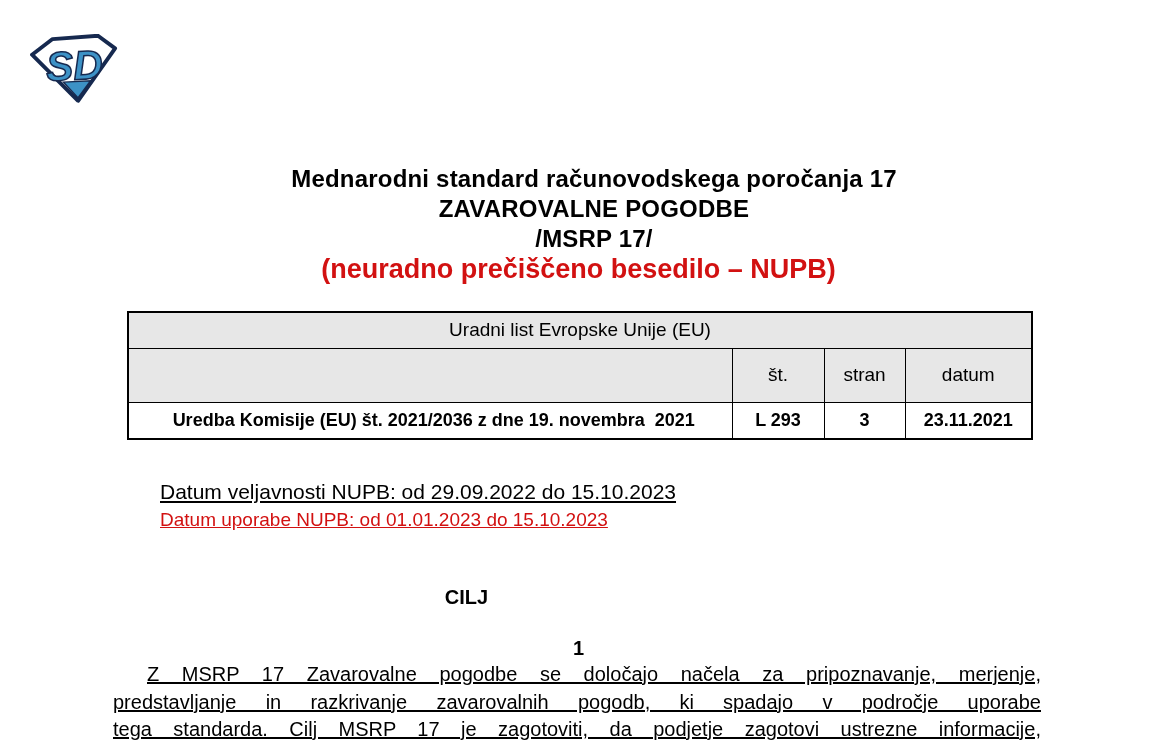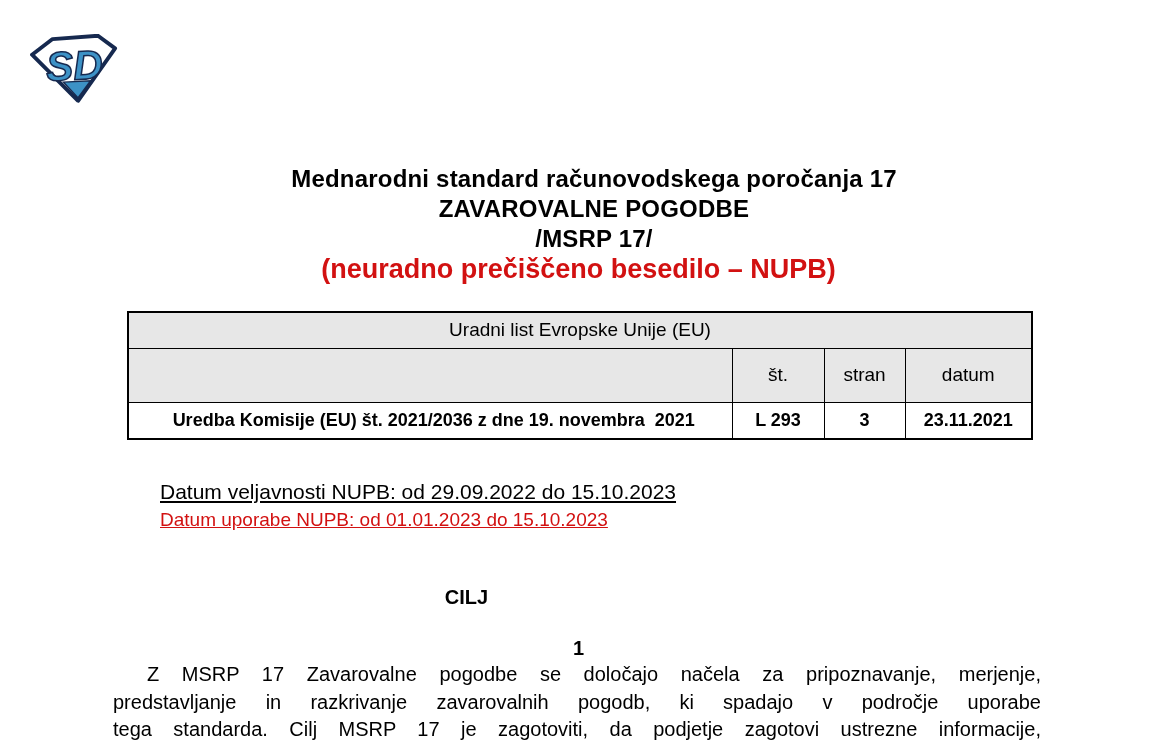--- a/index.html
+++ b/index.html
@@ -53,21 +53,21 @@
   .validity{position:absolute;left:160px;top:478px;line-height:28px;}
   .validity-black{font-size:21px;text-decoration:underline;}
   .validity-red{font-size:19px;font-weight:normal;color:var(--accent-red);text-decoration:underline;}
 
   
   .section-heading{position:absolute;left:0;top:586px;width:933px;text-align:center;font-size:20px;font-weight:bold;}
   .article-number{position:absolute;left:0;top:637px;width:1157px;text-align:center;font-size:20px;font-weight:bold;}
 
   
   .para{position:absolute;left:113px;top:661px;width:928px;font-size:20px;line-height:27.5px;}
-  .para-line{text-align:justify;text-align-last:justify;}
+  .para-line{text-align:justify;text-align-last:justify;text-decoration:underline;}
   .para-line.indent{text-indent:34px;}
 </style>
 </head>
 <body>
 
 <div class="page">
 
   <div class="logo">
     <svg width="92" height="70" viewBox="0 0 95 72">
       <g transform="rotate(-3 47 36)">

